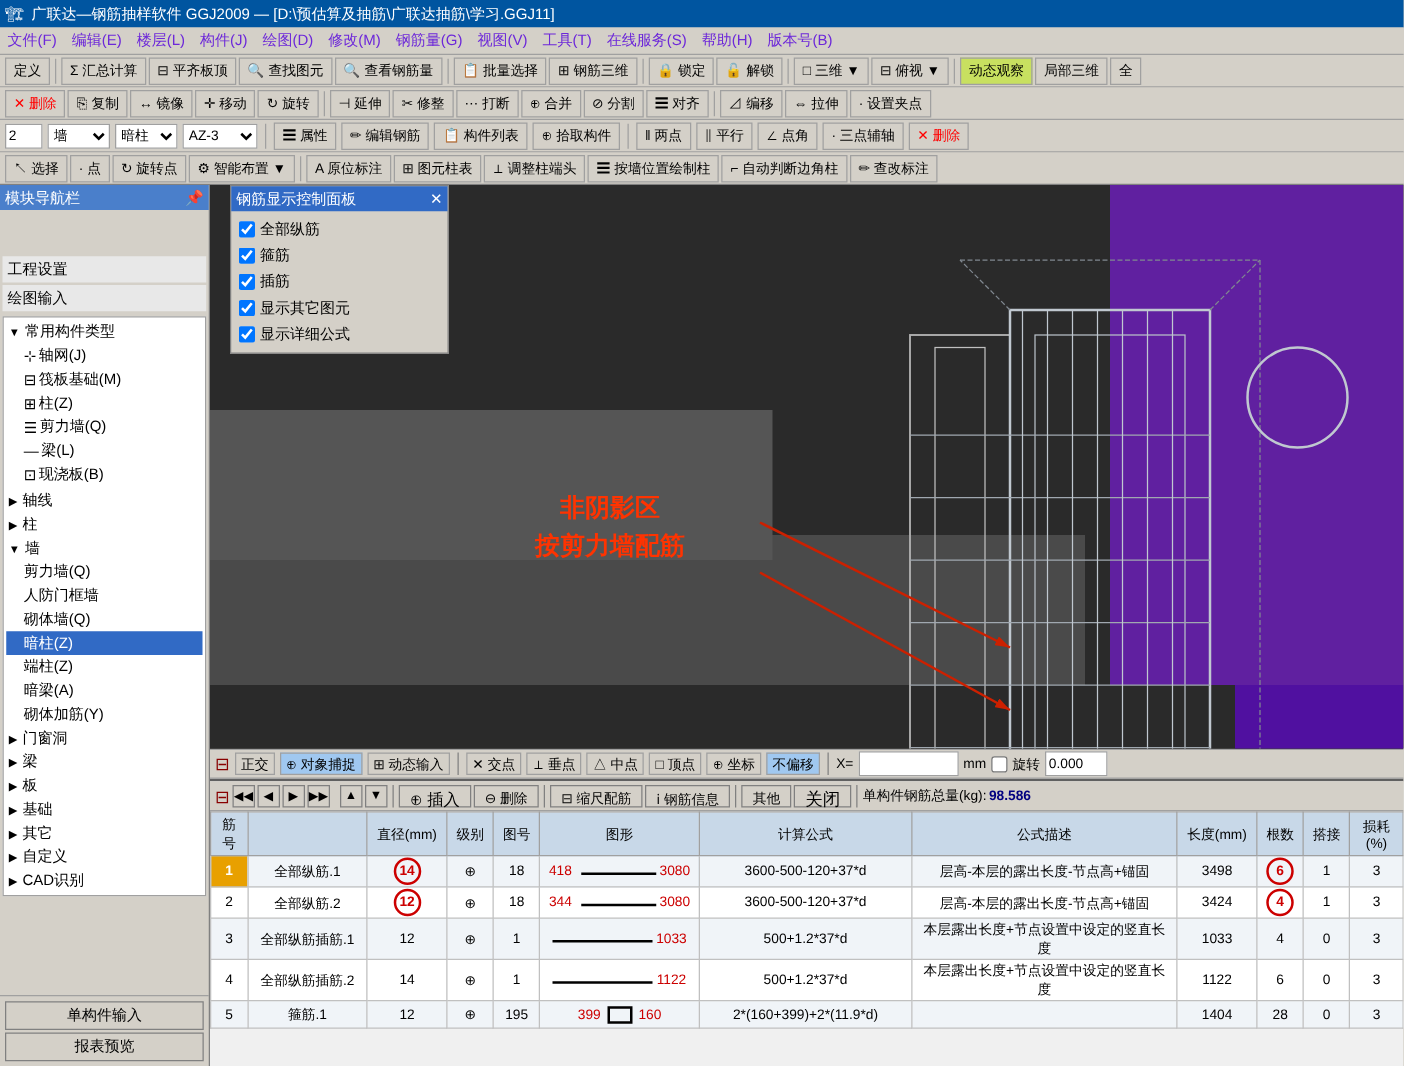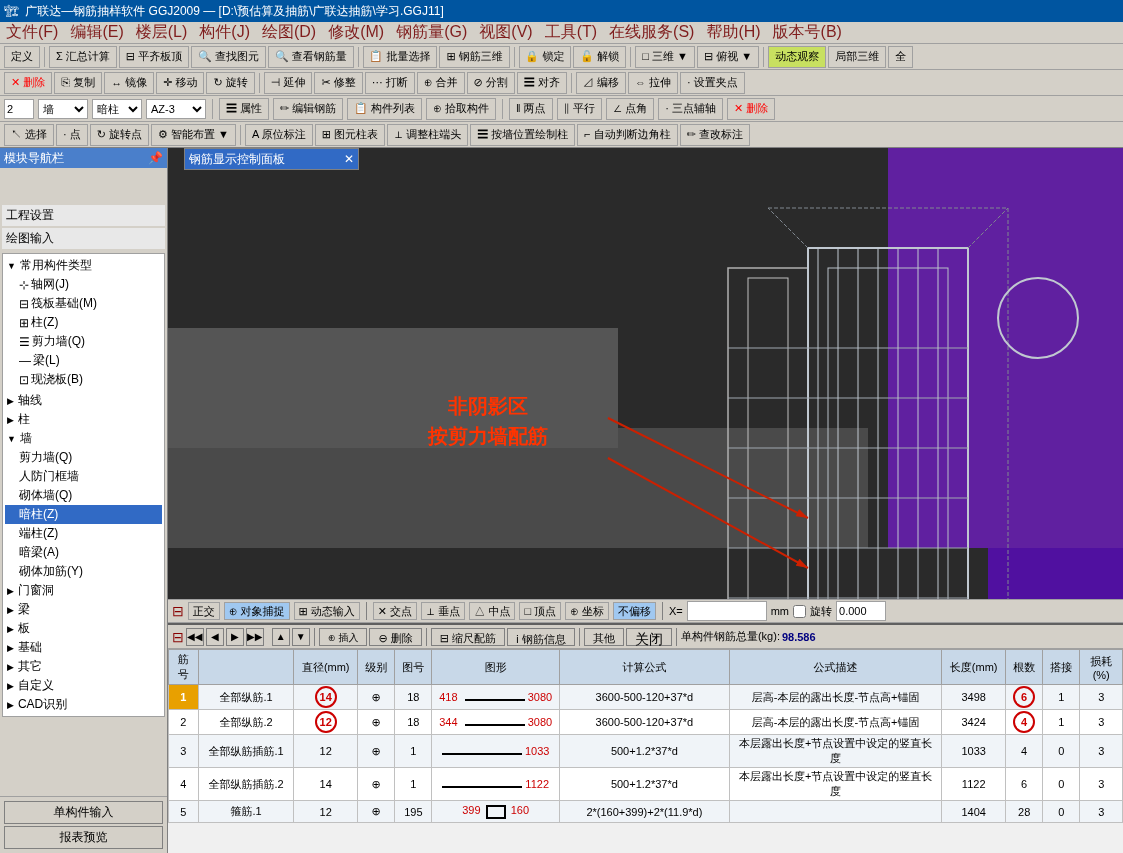--- a/index.html
+++ b/index.html
@@ -3,21 +3,21 @@
   <meta charset="utf-8">
   <style>
     * { margin: 0; padding: 0; box-sizing: border-box; }
     body { width: 1123px; height: 853px; overflow: hidden; font-family: 'SimSun', 'Microsoft YaHei', Arial, sans-serif; font-size: 12px; background: #d4d0c8; }
     
     
     .title-bar { background: #0055a0; color: white; height: 22px; display: flex; align-items: center; padding: 0 4px; font-size: 12px; }
     
     
     .menu-bar { background: #d4d0c8; height: 22px; display: flex; align-items: center; border-bottom: 1px solid #a0a0a0; }
-    .menu-item { padding: 2px 6px; cursor: pointer; font-size: 16px; color: #7f1d1d; }
+    .menu-item { padding: 2px 6px; cursor: pointer; font-size: 12px; color: #6d28d9; }
     
     
     .toolbar { background: #d4d0c8; height: 26px; display: flex; align-items: center; padding: 2px 4px; border-bottom: 1px solid #a0a0a0; gap: 2px; }
     .toolbar-btn { background: #d4d0c8; border: 1px solid #a0a0a0; height: 22px; padding: 0 6px; font-size: 11px; cursor: pointer; display: flex; align-items: center; white-space: nowrap; }
     .toolbar-sep { width: 1px; height: 20px; background: #a0a0a0; margin: 0 2px; }
     
     
     .toolbar2 { background: #d4d0c8; height: 26px; display: flex; align-items: center; padding: 2px 4px; border-bottom: 1px solid #a0a0a0; gap: 2px; }
     
     
@@ -382,20 +382,42 @@
             <marker id="arrowhead" markerWidth="6" markerHeight="4" refX="6" refY="2" orient="auto">
               <polygon points="0 0, 6 2, 0 4" fill="#cc2000"></polygon>
             </marker>
           </defs>
         </svg>
 
         <div style="position:absolute; top:0; left:16px; width:175px; background:#d4d0c8; border:1px solid #808080;">
           <div style="background:#316ac5; color:white; height:20px; display:flex; align-items:center; padding:0 4px; font-size:12px; justify-content:space-between;">
             <span>钢筋显示控制面板</span>
             <span style="cursor:pointer;">✕</span>
+          </div>
+          <div style="padding:4px 6px;">
+            <label class="checkbox-item">
+              <input type="checkbox" checked="" style=""> 
+                <span>全部纵筋</span>
+            </label>
+            <label class="checkbox-item">
+              <input type="checkbox" checked="" style=""> 
+                <span>箍筋</span>
+            </label>
+            <label class="checkbox-item">
+              <input type="checkbox" checked="" style=""> 
+                <span>插筋</span>
+            </label>
+            <label class="checkbox-item">
+              <input type="checkbox" checked="" style=""> 
+                <span>显示其它图元</span>
+            </label>
+            <label class="checkbox-item">
+              <input type="checkbox" checked="" style=""> 
+                <span>显示详细公式</span>
+            </label>
           </div>
         </div>
       </div>
 
       <div class="status-bar">
         <span style="color:#880000; font-size:14px;">⊟</span>
         <button class="status-btn">正交</button>
         <button class="status-btn" style="background:#a0c8f0;">
           <span>⊕</span>
           <span>对象捕捉</span>
@@ -440,21 +462,21 @@
         <div class="bottom-toolbar-bar">
           <span style="color:#880000; font-size:14px;">⊟</span>
           <button class="small-btn">◀◀</button>
           <button class="small-btn">◀</button>
           <button class="small-btn">▶</button>
           <button class="small-btn">▶▶</button>
           <span style="width:4px;"></span>
           <button class="small-btn">▲</button>
           <button class="small-btn">▼</button>
           <div class="tb-sep"></div>
-          <button class="btn-gray" style="height:18px; font-size:10px;">
+          <button class="btn-gray" style="height:18px; font-size:13px;">
             <span>⊕</span>
             <span>插入</span>
           </button>
           <button class="btn-gray" style="height:18px; font-size:11px;">
             <span>⊖</span>
             <span>删除</span>
           </button>
           <div class="tb-sep"></div>
           <button class="btn-gray" style="height:18px; font-size:11px;">
             <span>⊟</span>

